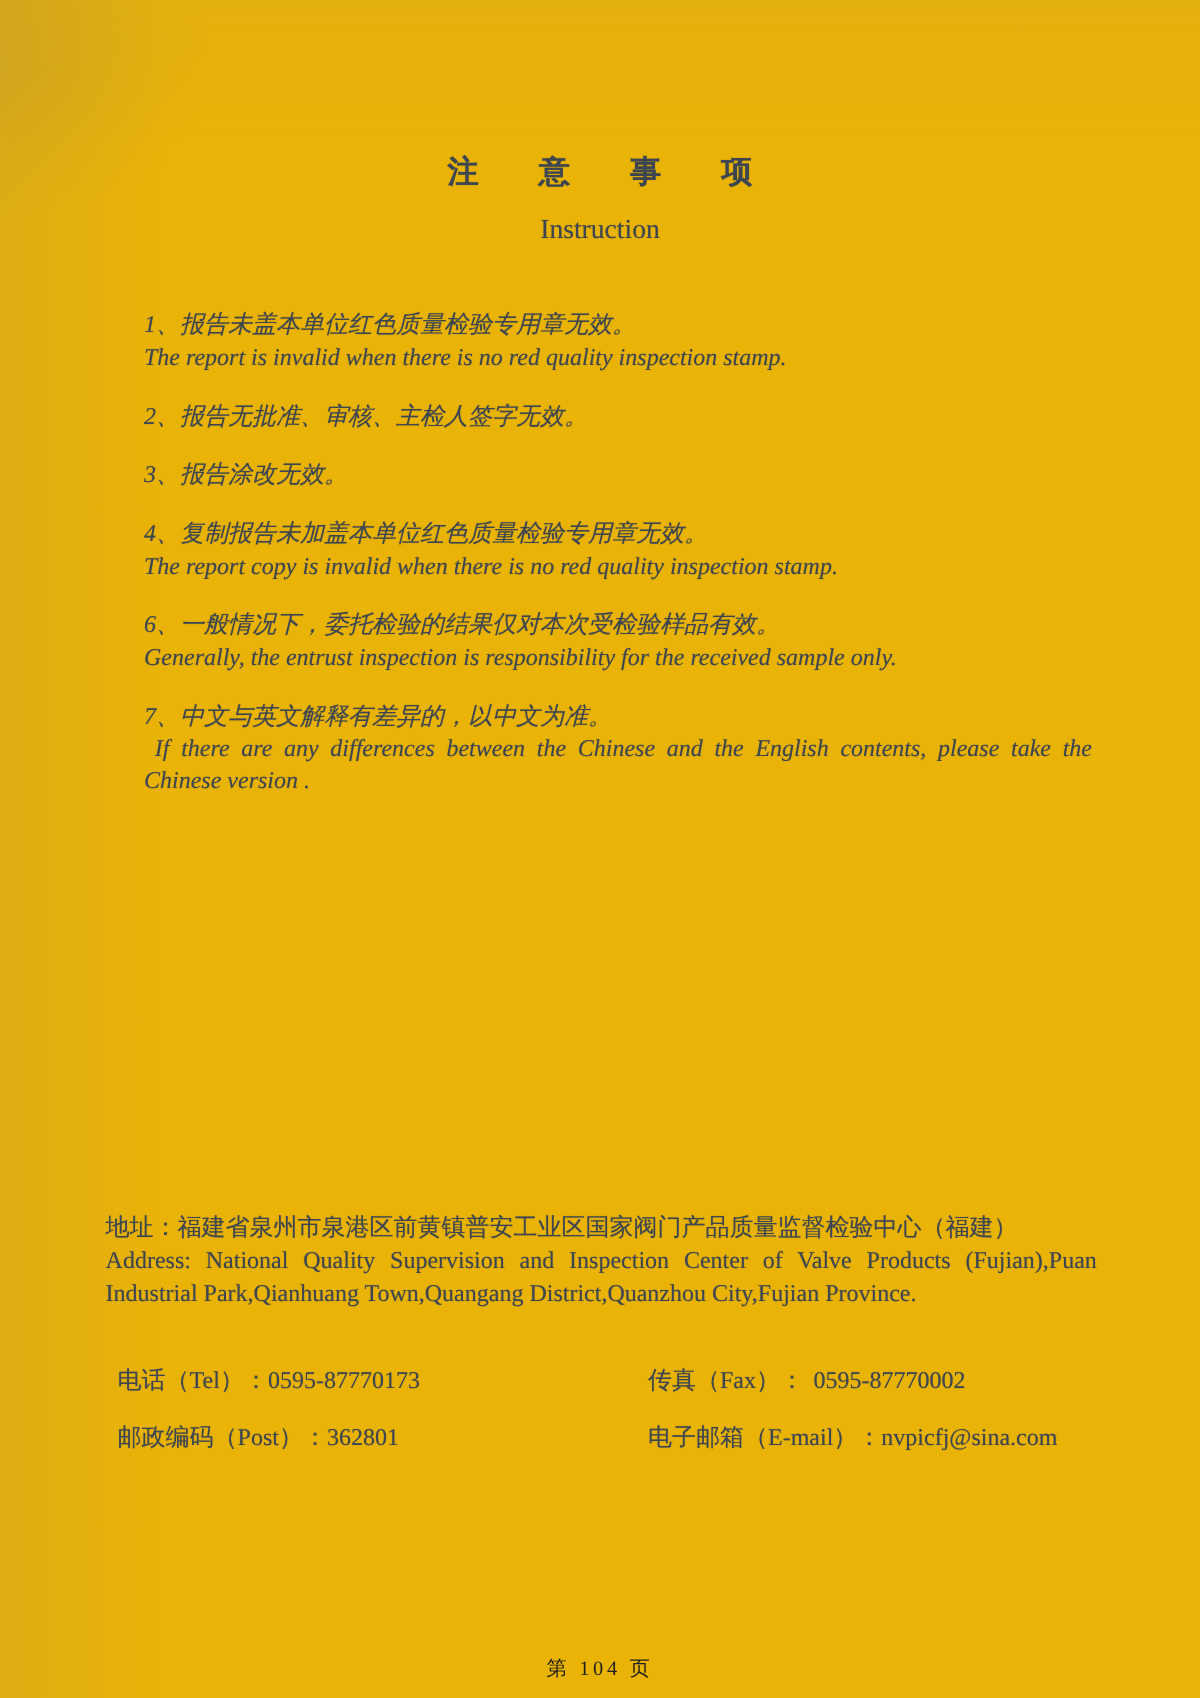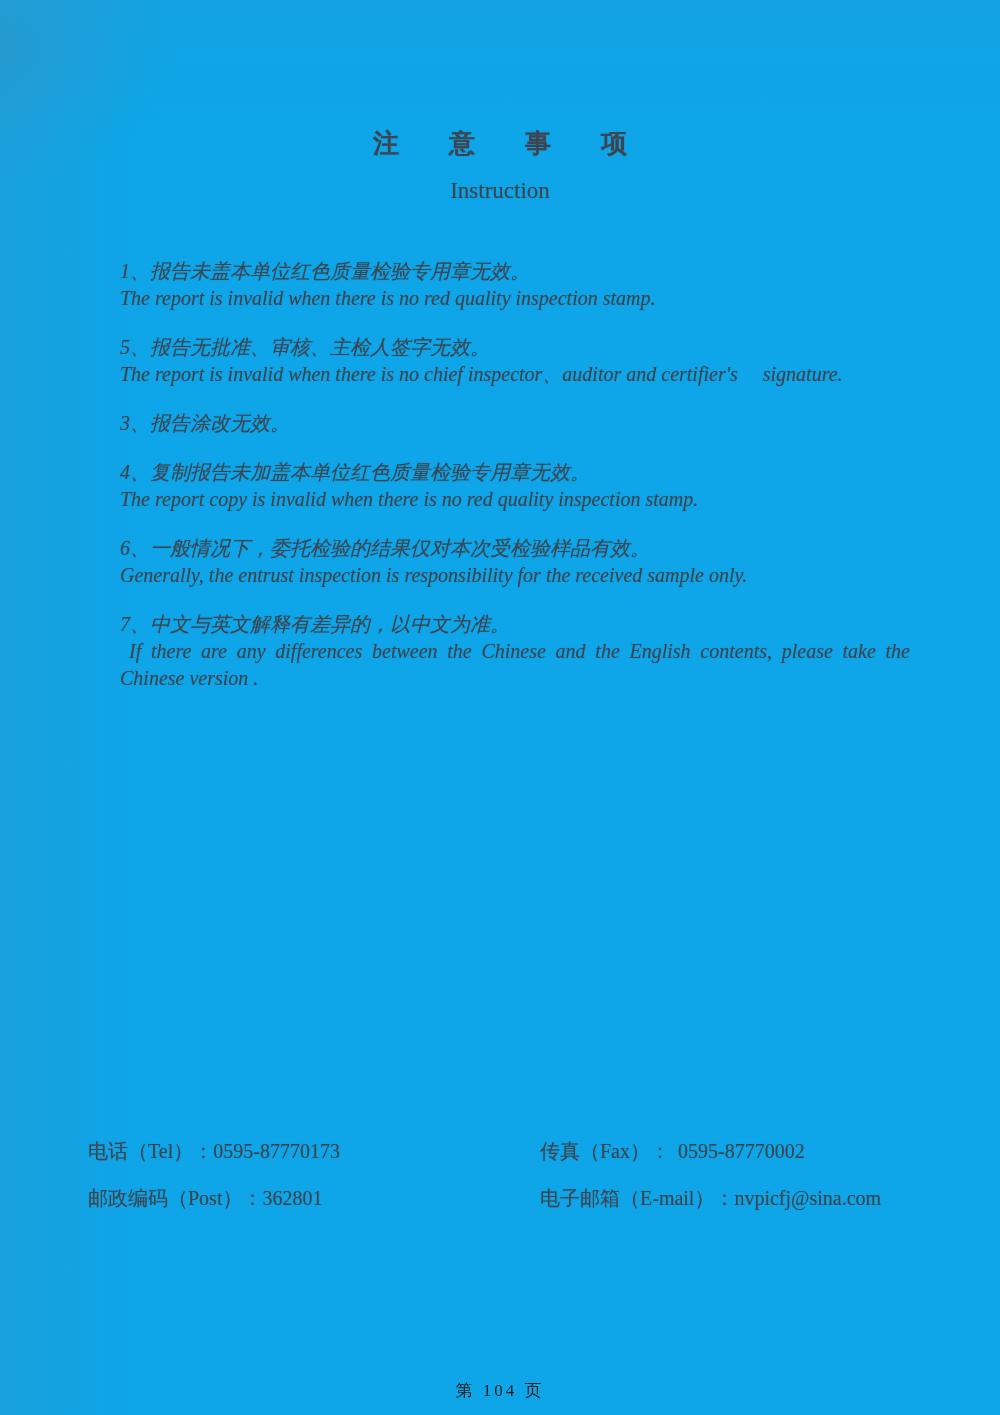--- a/index.html
+++ b/index.html
@@ -4,21 +4,21 @@
 <style>
   html, body {
     margin: 0;
     padding: 0;
     background: #ffffff;
   }
   .page {
     position: relative;
     width: 1000px;
     height: 1415px;
-    background: #0ea5e9;
+    background: #eab308;
     overflow: hidden;
     font-family: "Liberation Serif", "DejaVu Serif", serif;
     color: #3d4650;
   }
   
   .scan-shade {
     position: absolute;
     inset: 0;
     pointer-events: none;
     background:
@@ -86,21 +86,21 @@
     width: 826px;
     font-size: 20px;
     line-height: 26px;
   }
   .contact-row .cell {
     position: absolute;
     top: 0;
     margin: 0;
     white-space: nowrap;
   }
-  .contact-row .cell.left  { left: 0; }
+  .contact-row .cell.left  { left: 10px; }
   .contact-row .cell.right { left: 452px; }
   .row-tel  { top: 1138px; }
   .row-post { top: 1185px; }
   .val-gap { margin-left: 8px; text-align: right; }
   .footer {
     position: absolute;
     top: 1379px;
     left: 0;
     width: 100%;
     margin: 0;
@@ -119,40 +119,43 @@
 
   <h1 class="title-cn blurtxt">注意事项</h1>
   <h2 class="title-en blurtxt">Instruction</h2>
 
   <div class="items">
     <div class="item">
       <p class="cn blurtxt">1、报告未盖本单位红色质量检验专用章无效。</p>
       <p class="en blurtxt">The report is invalid when there is no red quality inspection stamp.</p>
     </div>
     <div class="item">
-      <p class="cn blurtxt">5、报告无批准、审核、主检人签字无效。</p>
-      <p class="en blurtxt">The report is invalid when there is no chief inspector、auditor and certifier's　 signature.</p>
+      <p class="cn blurtxt">2、报告无批准、审核、主检人签字无效。</p>
     </div>
     <div class="item">
       <p class="cn blurtxt">3、报告涂改无效。</p>
     </div>
     <div class="item">
       <p class="cn blurtxt">4、复制报告未加盖本单位红色质量检验专用章无效。</p>
       <p class="en blurtxt">The report copy is invalid when there is no red quality inspection stamp.</p>
     </div>
     <div class="item">
       <p class="cn blurtxt">6、一般情况下，委托检验的结果仅对本次受检验样品有效。</p>
       <p class="en blurtxt">Generally, the entrust inspection is responsibility for the received sample only.</p>
     </div>
     <div class="item">
       <p class="cn blurtxt">7、中文与英文解释有差异的，以中文为准。</p>
       <p class="en just indent blurtxt">If there are any differences between the Chinese and the English contents, please take the Chinese version .</p>
     </div>
   </div>
 
+  <div class="address">
+    <p class="cn blurtxt">地址：福建省泉州市泉港区前黄镇普安工业区国家阀门产品质量监督检验中心（福建）</p>
+    <p class="en just blurtxt">Address: National Quality Supervision and Inspection Center of Valve Products (Fujian),Puan Industrial Park,Qianhuang Town,Quangang District,Quanzhou City,Fujian Province.</p>
+  </div>
 
   <div class="contact-row row-tel">
     <p class="cell left blurtxt">
       <span>电话（Tel）：</span><span>0595-87770173</span>
     </p>
     <p class="cell right blurtxt">
       <span>传真（Fax）：</span><span class="val-gap">0595-87770002</span>
     </p>
   </div>
 

